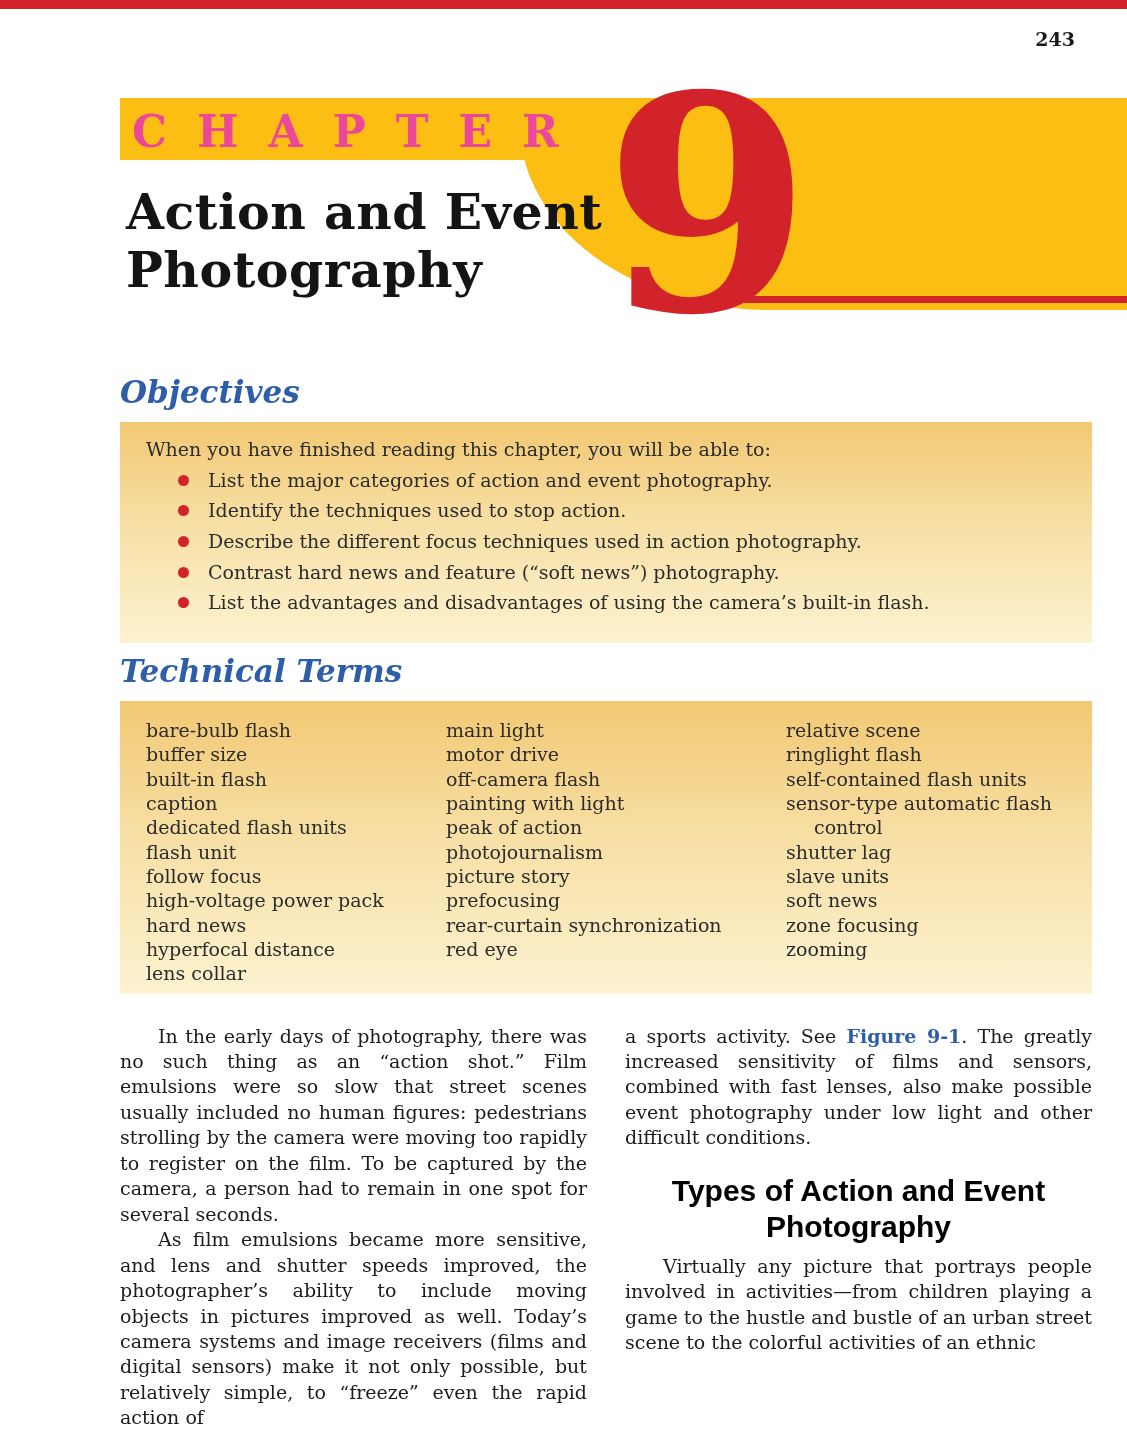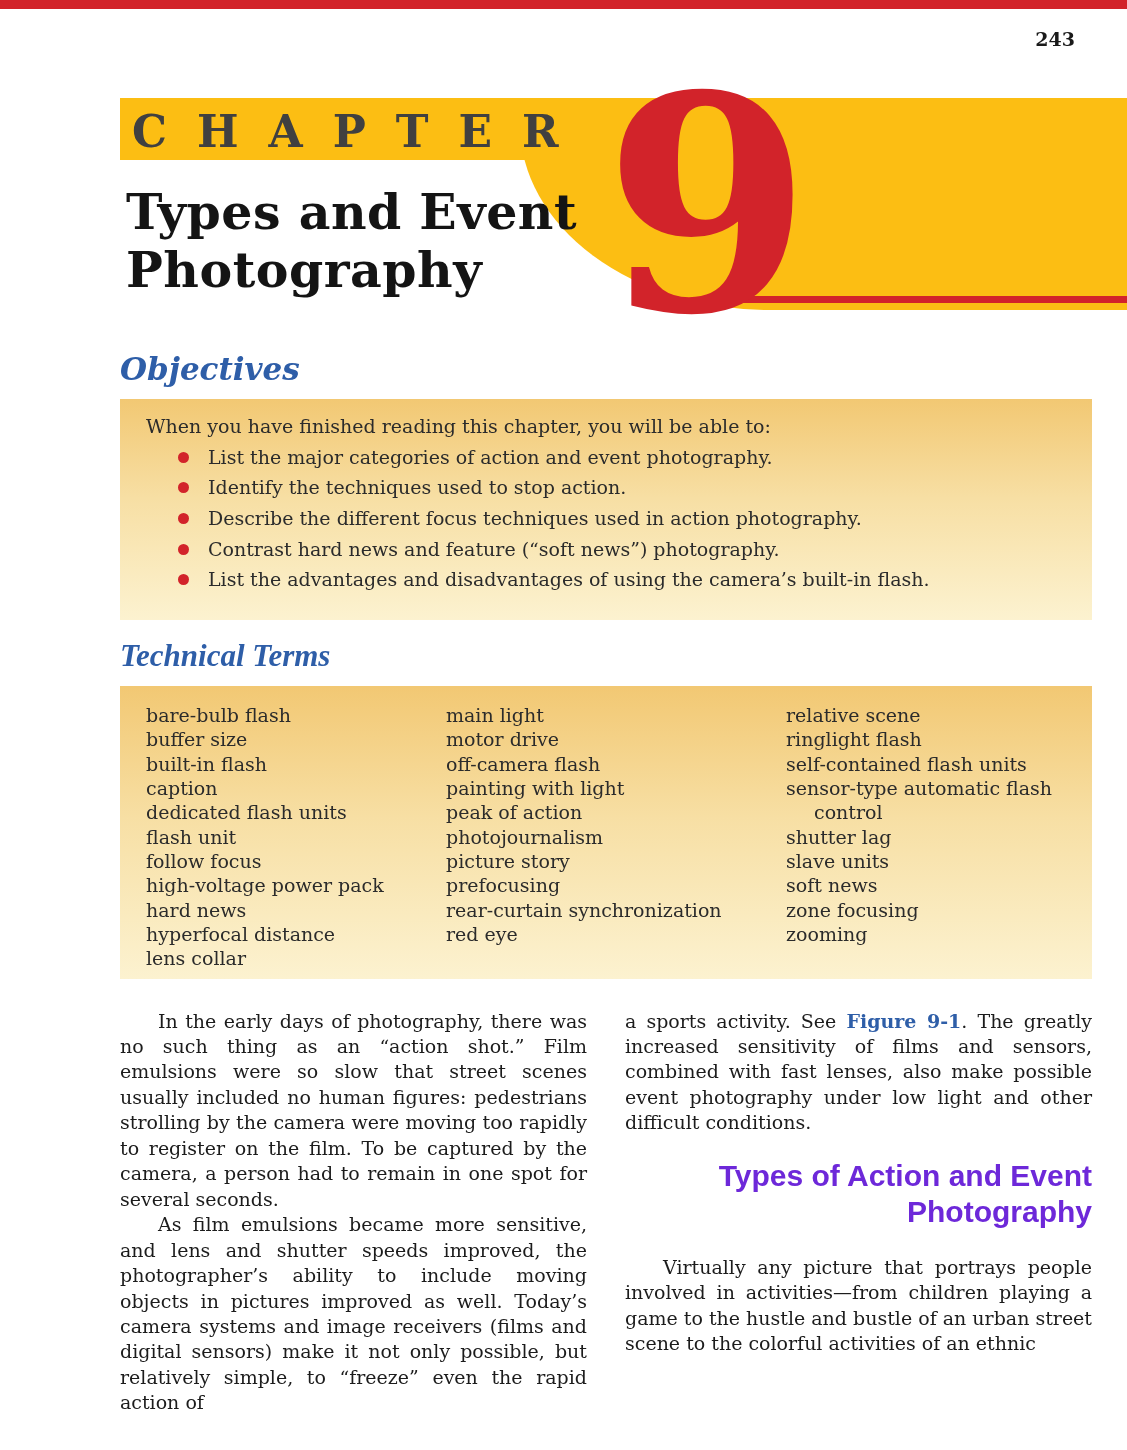--- a/index.html
+++ b/index.html
@@ -10,67 +10,67 @@
   .topbar { position:absolute; top:0; left:0; width:100%; height:9px; background:#D2232A; }
   .pagenum { position:absolute; top:28px; right:52px; font-size:19px; font-weight:bold; color:#1a1a1a; }
 
   .content { margin-left:120px; }
 
   
   .banner { position:relative; margin-top:98px; height:218px; }
   .banner-strip { position:absolute; top:0; left:0; right:0; height:62px; background:#FCBE13; }
   .banner-right { position:absolute; top:0; right:0; left:400px; height:212px; background:#FCBE13; border-bottom-left-radius:250px 185px; }
   .banner-redline { position:absolute; top:198px; left:622px; right:0; height:7px; background:#D2232A; }
-  .chapter-word { position:absolute; top:8px; left:12px; font-size:44px; font-weight:bold; color:#404040; letter-spacing:30px; white-space:nowrap; }
+  .chapter-word { position:absolute; top:8px; left:12px; font-size:44px; font-weight:bold; color:#ec4899; letter-spacing:30px; white-space:nowrap; }
   .chapter-num { position:absolute; top:-42px; left:484px; font-size:298px; line-height:1; font-weight:bold; color:#D2232A; }
   .chapter-title { position:absolute; top:86px; left:6px; font-size:49px; font-weight:bold; color:#141414; line-height:1.18; letter-spacing:0.5px; }
 
   .inner { margin-right:35px; }
 
   .section-head { font-size:31px; font-weight:bold; font-style:italic; color:#2E5EA8; }
-  .objectives-head { margin-top:35px; }
-  .terms-head { margin-top:18px;font-family:Liberation Serif, serif; }
+  .objectives-head { margin-top:58px; }
+  .terms-head { margin-top:10px; }
 
   .box { background:linear-gradient(180deg, #F2C873 0%, #F7DFA4 45%, #FCF2D0 100%); }
 
   .obj-box { margin-top:12px; padding:15px 24px 28px 26px; }
   .obj-intro { font-size:19px; color:#2b2b2b; line-height:1.3; }
   .obj-item { position:relative; margin-top:6px; padding-left:62px; font-size:19px; color:#2b2b2b; line-height:1.3; }
   .bullet { position:absolute; left:32px; top:7px; width:11px; height:11px; border-radius:50%; background:#D2232A; }
 
   .terms-box { margin-top:12px; padding:17px 26px 8px 26px; display:flex; }
   .terms-col { font-size:19px; color:#2b2b2b; line-height:1.28; }
   .terms-col .term { padding-left:28px; text-indent:-28px; }
   .c1 { width:300px; }
   .c2 { width:340px; }
   .c3 { flex:1; }
 
   .body-cols { display:flex; gap:38px; margin-top:30px; }
   .bcol { flex:1; font-size:19px; line-height:1.34; color:#1c1c1c; text-align:justify; }
   .bcol p.indent { text-indent:38px; }
-  .types-head { font-family:"Liberation Sans", sans-serif; font-size:30px; font-weight:bold; color:#6d28d9; line-height:1.22; margin:22px 0 24px; text-align:right; }
+  .types-head { font-family:"Liberation Sans", sans-serif; font-size:30px; font-weight:bold; color:#000000; line-height:1.22; margin:22px 0 8px; text-align:center; }
   .figref { color:#2E5EA8; font-weight:bold; }
 </style>
 </head>
 <body>
 
 <div class="page">
   <div class="topbar"></div>
   <div class="pagenum">243</div>
 
   <div class="content">
 
     <div class="banner">
       <div class="banner-strip"></div>
       <div class="banner-right"></div>
       <div class="banner-redline"></div>
       <div class="chapter-word">CHAPTER</div>
       <div class="chapter-num">9</div>
       <div class="chapter-title">
-        <div>Types and Event</div>
+        <div>Action and Event</div>
         <div>Photography</div>
       </div>
     </div>
 
     <div class="inner">
 
       <h2 class="section-head objectives-head">Objectives</h2>
 
       <div class="box obj-box">
         <div class="obj-intro">When you have finished reading this chapter, you will be able to:</div>

